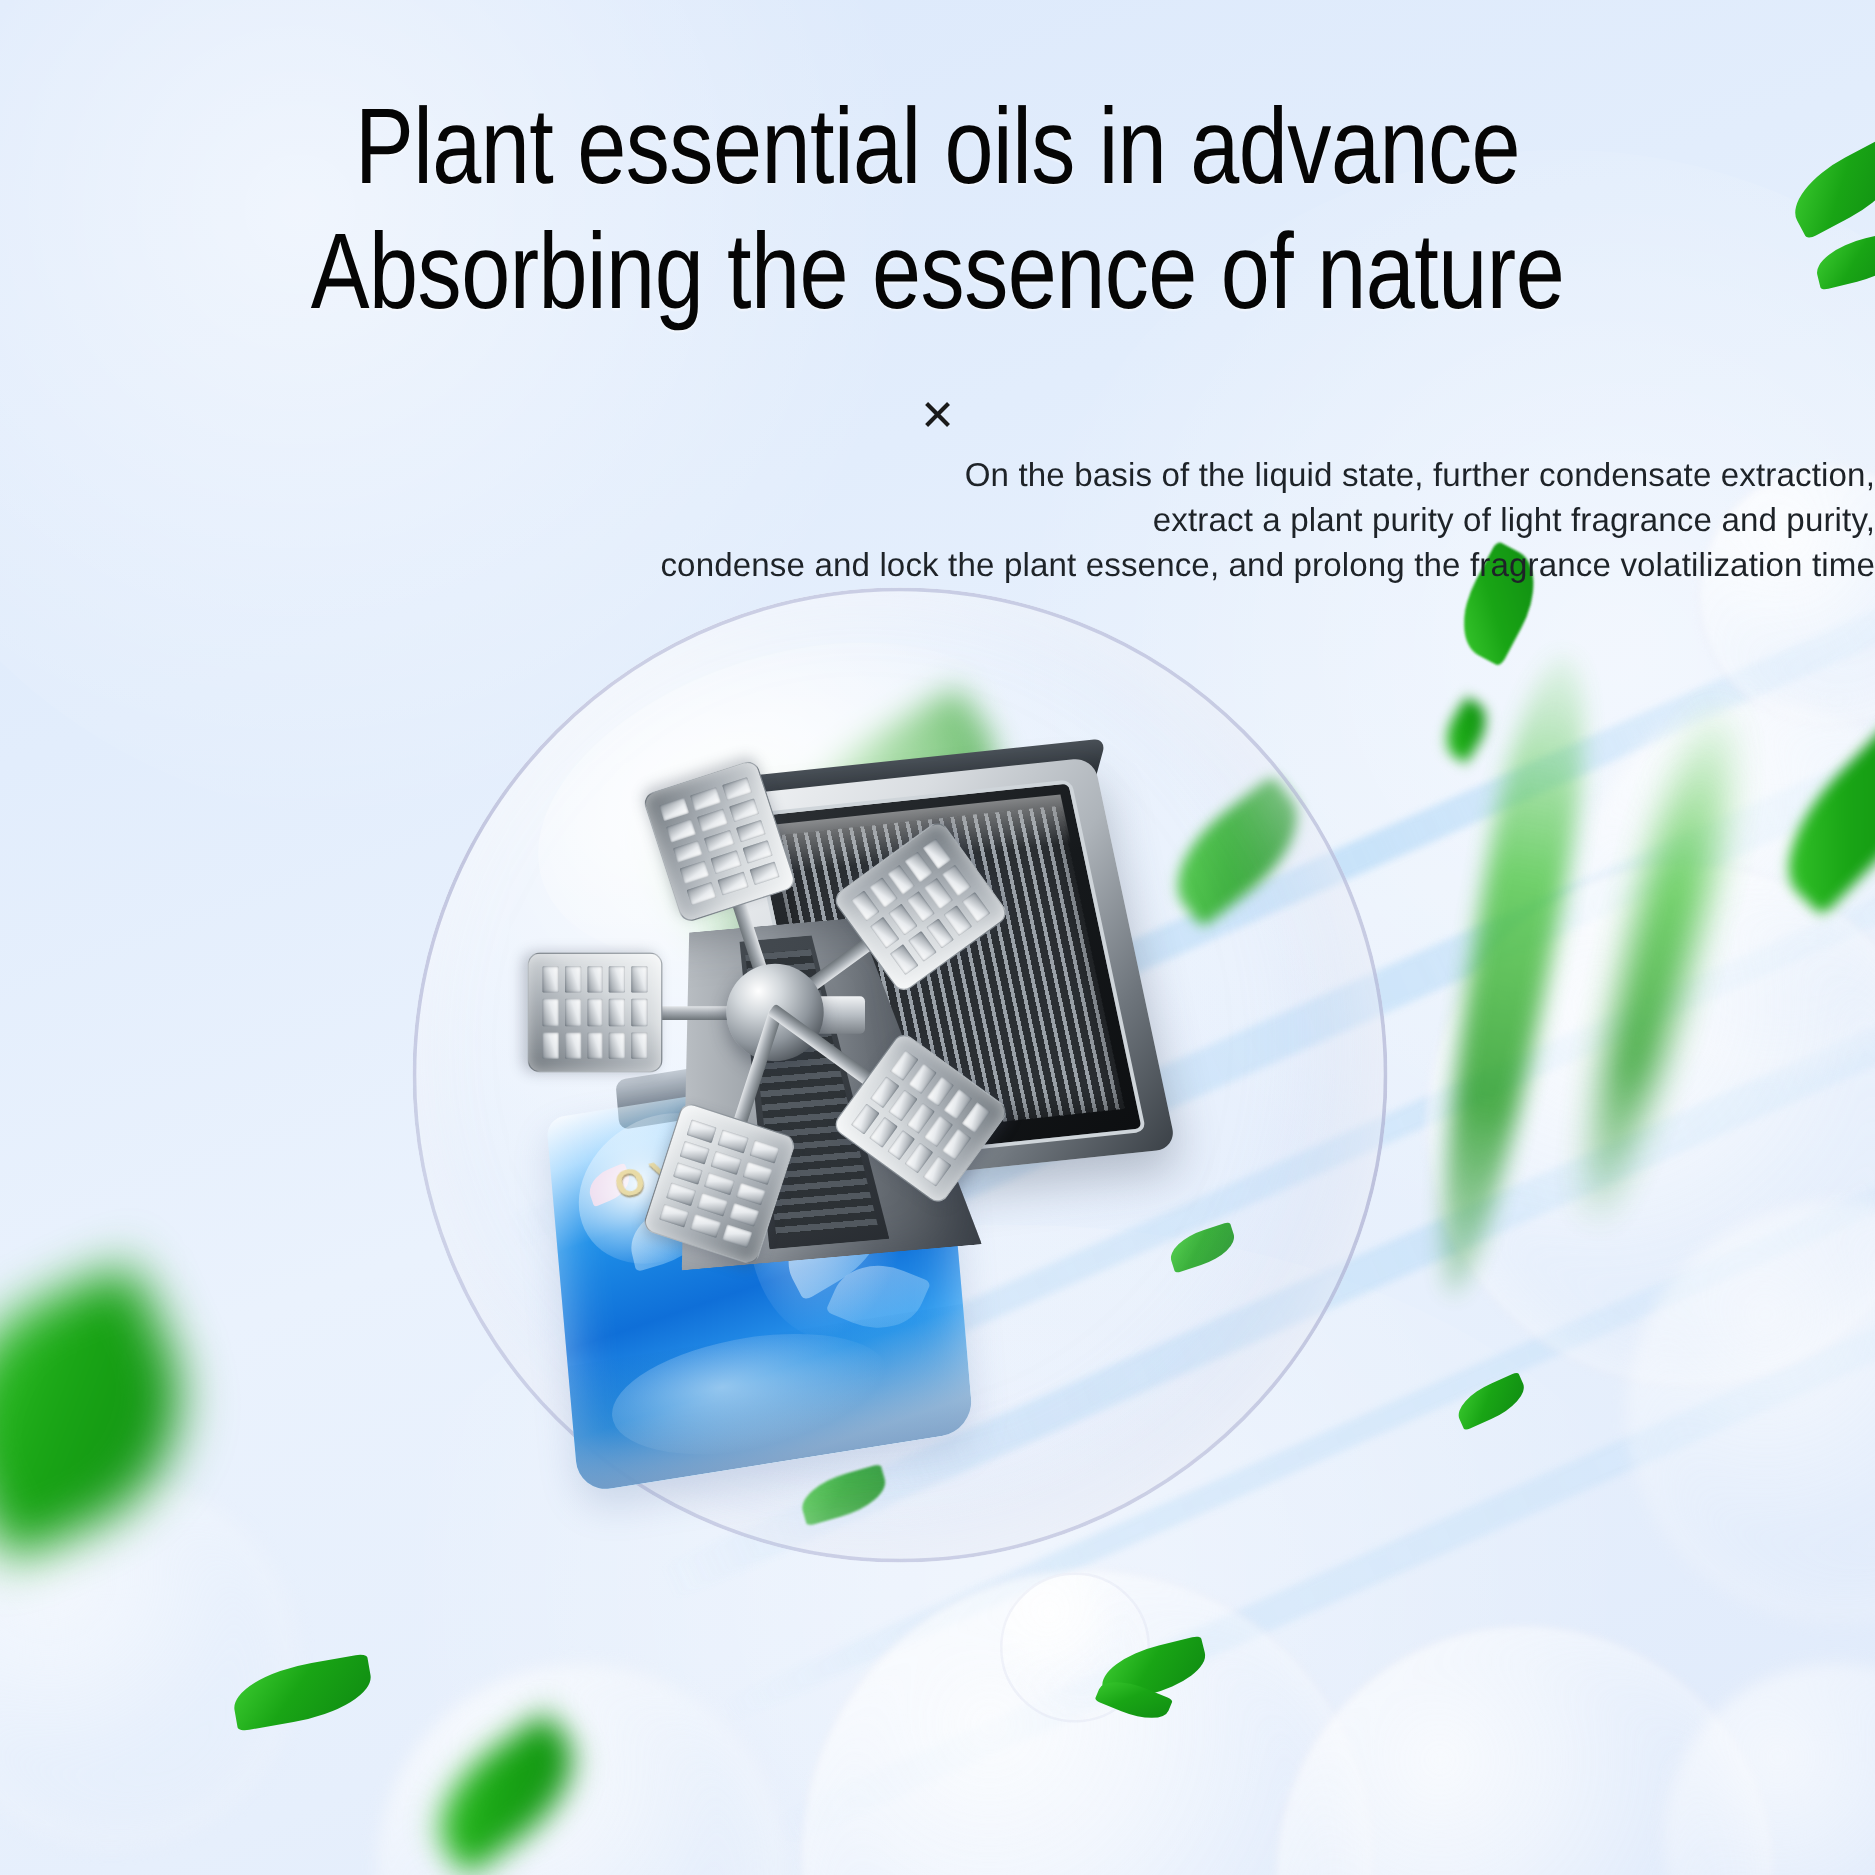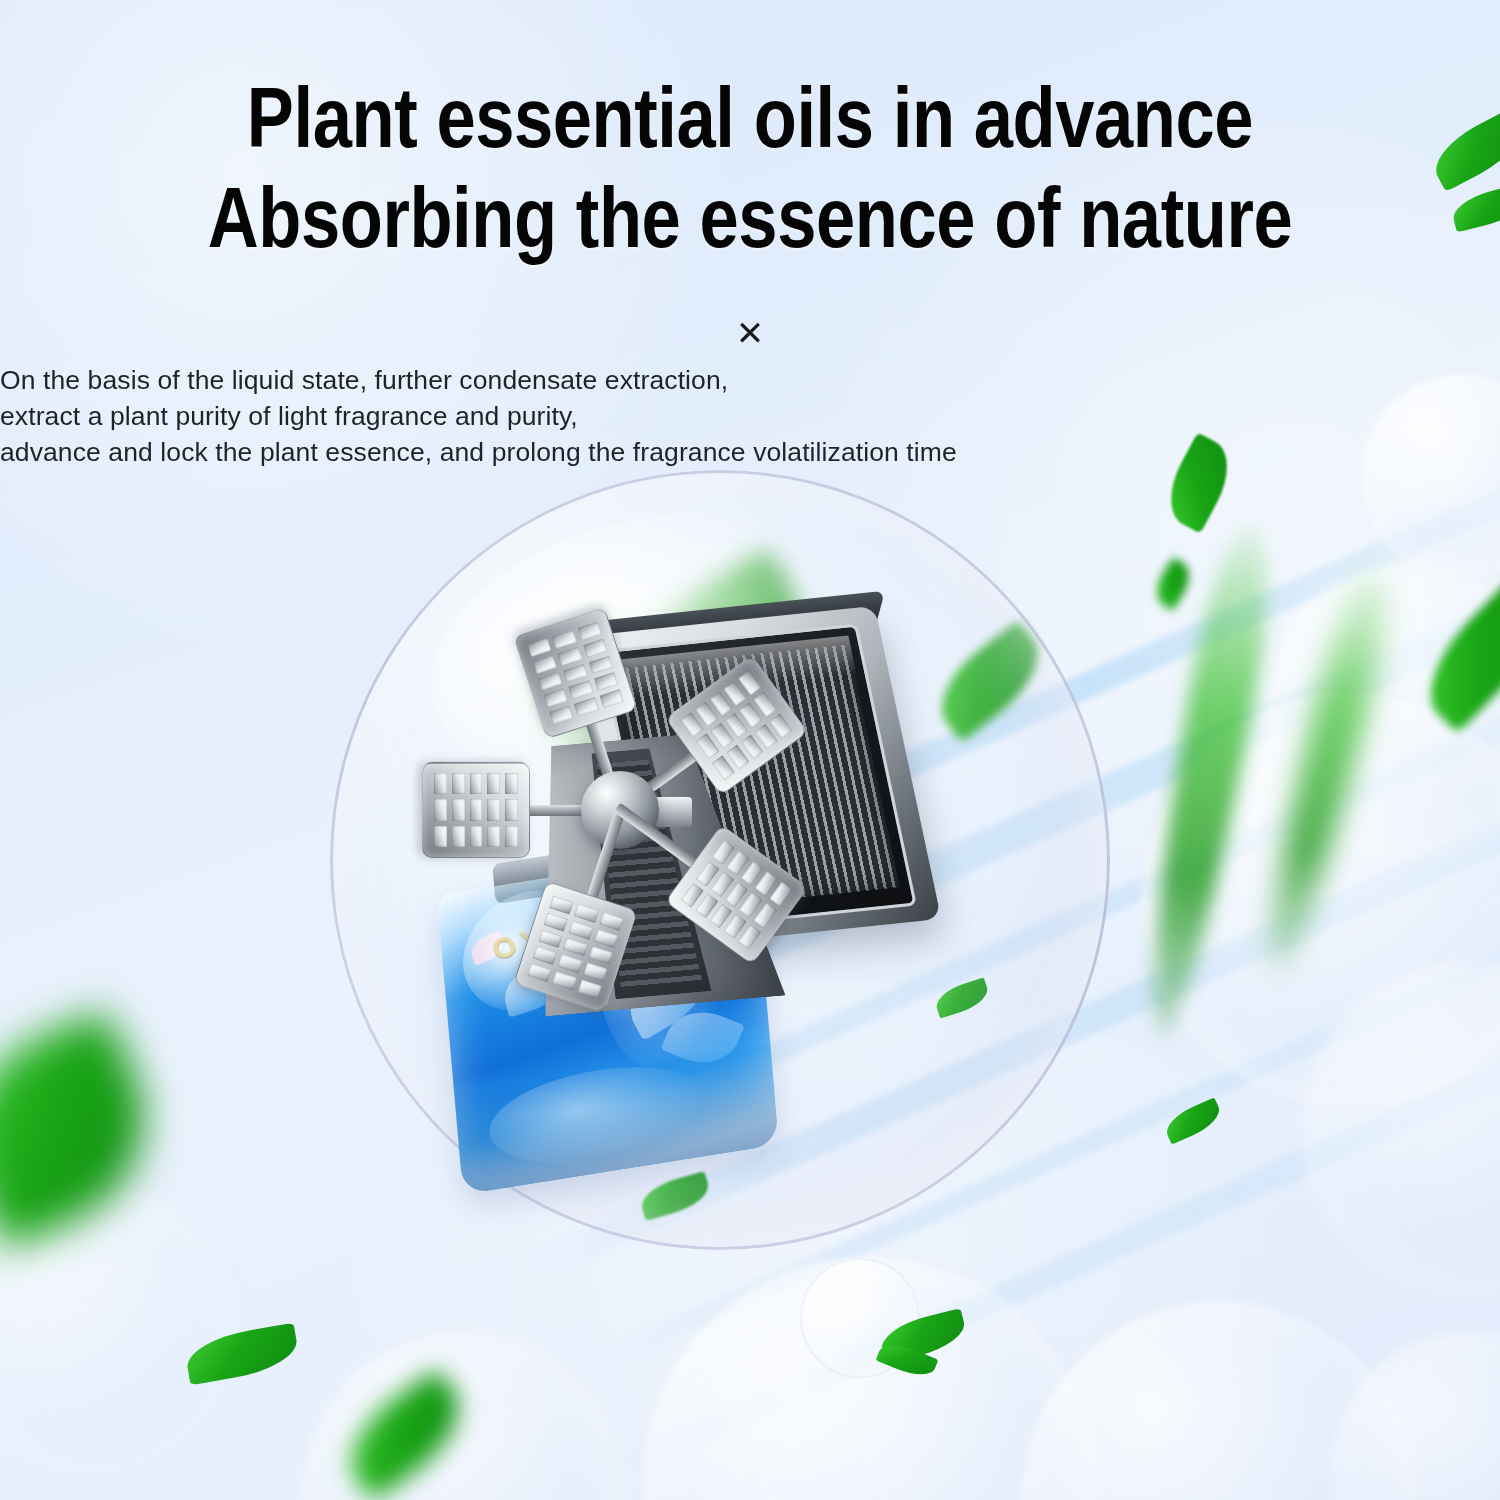--- a/index.html
+++ b/index.html
@@ -60,21 +60,21 @@
   }
   .bub.soft::after { border-color:rgba(198,202,228,.22); }
   .bub.blur { filter:blur(2.5px); }
   .bub.blur2 { filter:blur(6px); }
 
   
   .headline {
     position:absolute; left:0; right:0; top:74px;
     text-align:center;
     color:#050505;
-    font-weight:bold;
+    font-weight:normal;
     font-size:86px;
     line-height:1.0;
     letter-spacing:-0.5px;
     z-index:30;
   }
   .headline .hl {
     display:block;
     transform:scaleX(.82);
     transform-origin:center;
     text-shadow:0 2px 2px rgba(255,255,255,.55);
@@ -87,21 +87,21 @@
     text-align:center;
     font-size:34px; font-weight:400;
     color:#1a1a1a;
     z-index:30;
     line-height:1;
   }
 
   
   .body-copy {
     position:absolute; left:0; right:0; top:362px;
-    text-align:left;
+    text-align:right;
     color:#1e2328;
     font-size:26.5px;
     line-height:36px;
     letter-spacing:.1px;
     z-index:30;
   }
   .body-copy p { white-space:nowrap; }
 
   
   .leaf {
@@ -535,16 +535,16 @@
   <div class="headline">
     <span class="hl">Plant essential oils in advance</span>
     <span class="hl">Absorbing the essence of nature</span>
   </div>
 
   <div class="xmark">✕</div>
 
   <div class="body-copy">
     <p>On the basis of the liquid state, further condensate extraction,</p>
     <p>extract a plant purity of light fragrance and purity,</p>
-    <p>advance and lock the plant essence, and prolong the fragrance volatilization time</p>
+    <p>condense and lock the plant essence, and prolong the fragrance volatilization time</p>
   </div>
 
 </div>
 
 </body></html>

